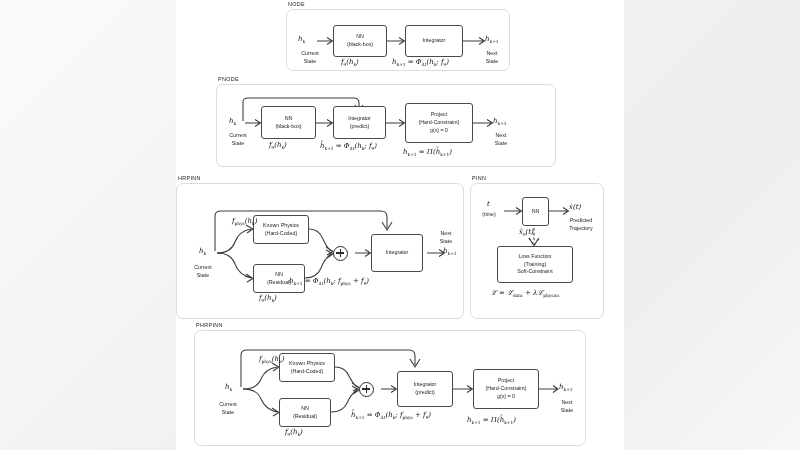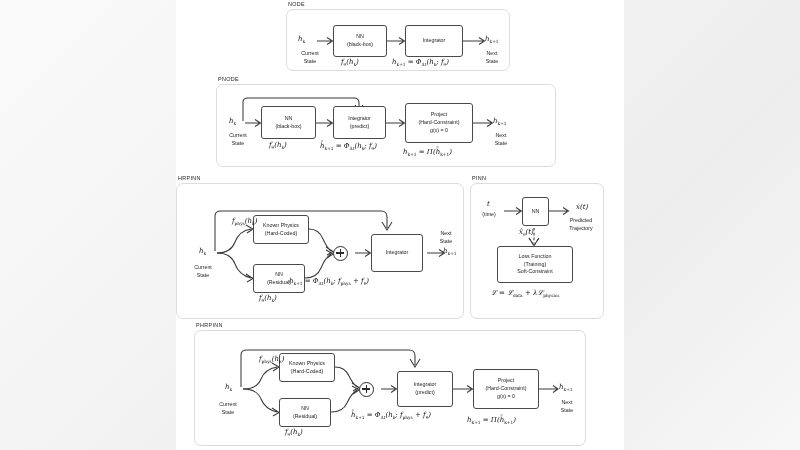--- a/index.html
+++ b/index.html
@@ -202,21 +202,21 @@
     <div class="box" style="left:51px;top:13px;width:27px;height:29px;">
       <span>NN</span>
     </div>
     <div class="box" style="left:26px;top:62px;width:76px;height:37px;">
       <span>Loss Function</span>
       <span>(Training)</span>
       <span>Soft-Constraint</span>
     </div>
     <div class="math" style="left:16px;top:16px;">t</div>
     <div class="txt" style="left:4px;top:27px;width:28px;">(time)</div>
-    <div class="math" style="left:105px;top:19px;">ẋ(t)</div>
+    <div class="math" style="left:98px;top:19px;">ẋ(t)</div>
     <div class="txt" style="left:88px;top:33px;width:44px;">Predicted</div>
     <div class="txt" style="left:88px;top:41px;width:44px;">Trajectory</div>
     <div class="math" style="left:48px;top:44px;">x̂<sub>θ</sub>(t)</div>
     <div class="math" style="left:20px;top:104px;">ℒ <span class="up">=</span> ℒ<sub>data</sub> + λℒ<sub>physics</sub></div>
   </div>
 
   <div class="panel-title" style="left:20px;top:322px;">PHRPINN</div>
   <div class="panel" style="left:18px;top:330px;width:392px;height:116px;">
     <svg class="wires" width="392" height="116">
       <path d="M48,58 Q62,58 66,48 Q70,38 82,36 M77,32 L84,36 L78,40"></path>

